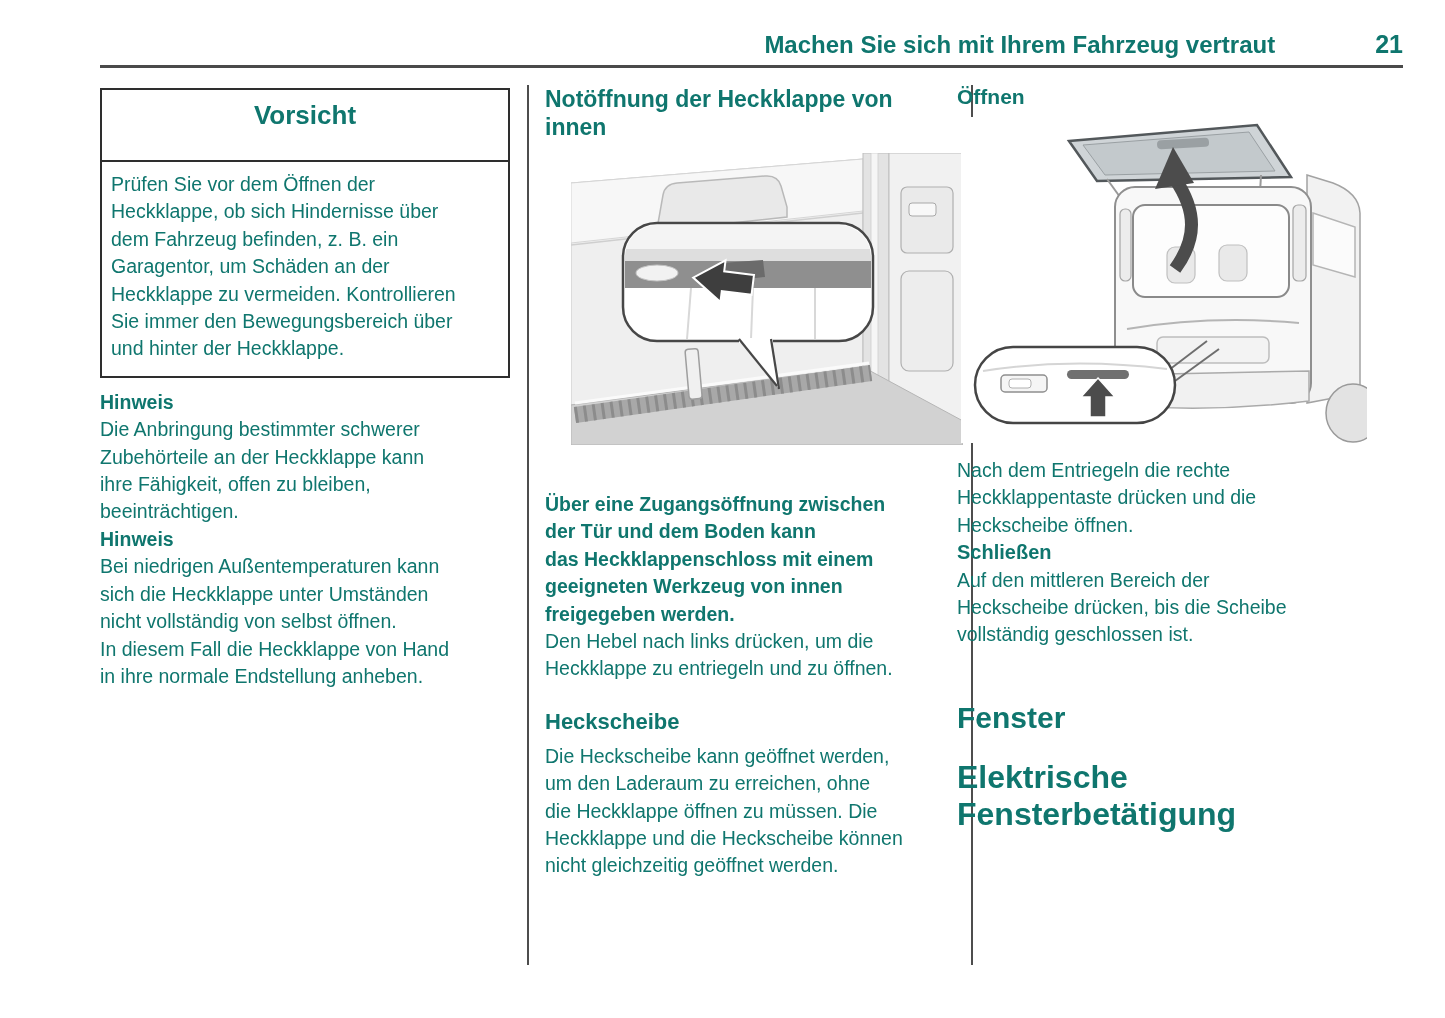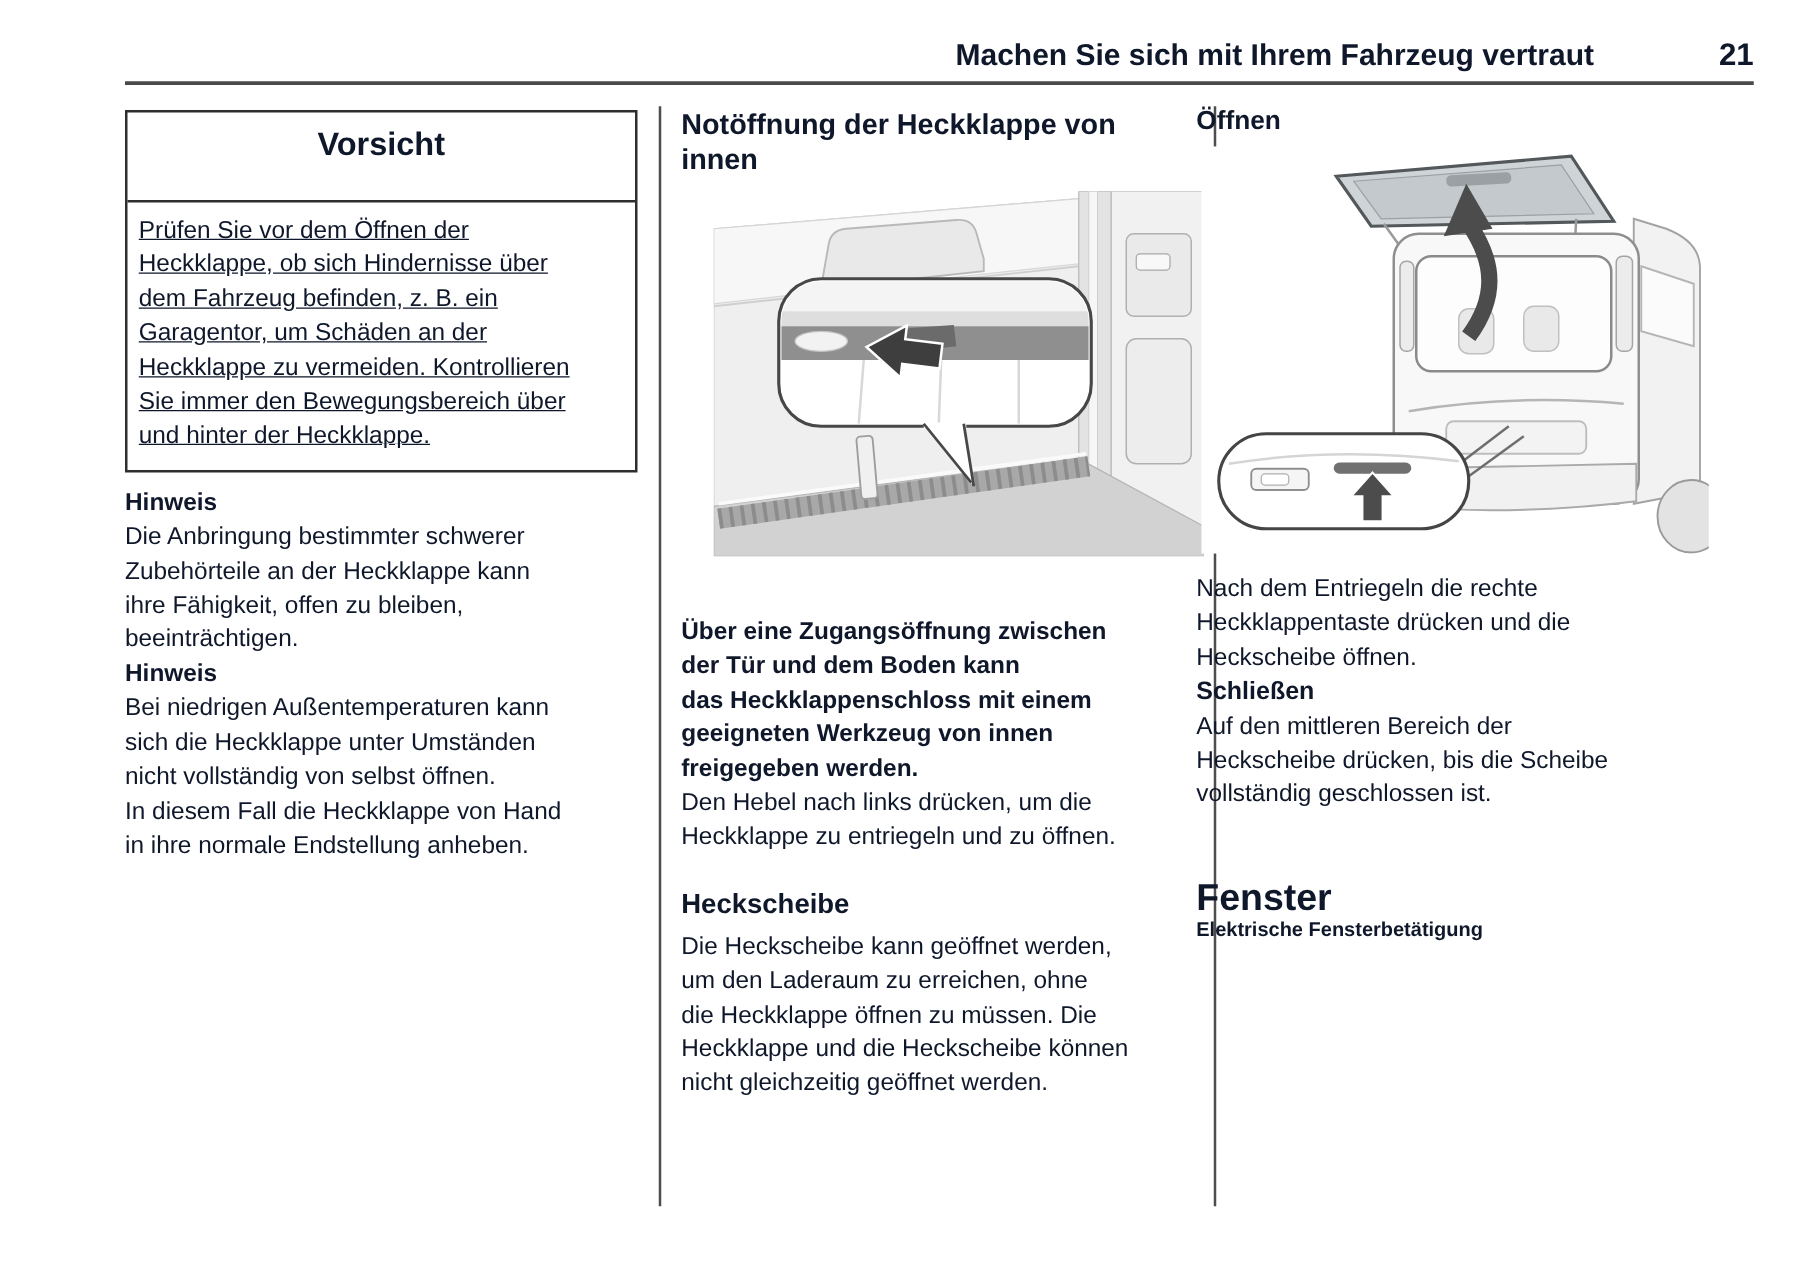--- a/index.html
+++ b/index.html
@@ -1,18 +1,18 @@
 <!DOCTYPE html>
 <html lang="de"><head>
 <meta charset="utf-8">
 <style>
   html,body{margin:0;padding:0;background:#ffffff;}
   .page{
     position:relative;width:1419px;height:1018px;background:#ffffff;overflow:hidden;
-    font-family:"Liberation Sans",sans-serif;color:#0f172a;
+    font-family:"Liberation Sans",sans-serif;color:#0f766e;
   }
   
   .header{
     position:absolute;left:100px;top:0;width:1303px;height:68px;
     display:flex;align-items:flex-end;justify-content:flex-end;gap:100px;
     border-bottom:3px solid #4a4a4a;padding-bottom:6px;box-sizing:border-box;
   }
   .header .title{font-size:24px;font-weight:bold;white-space:nowrap;}
   .header .pagenum{font-size:25px;font-weight:bold;}
   
@@ -21,36 +21,36 @@
   .col2{left:545px;width:420px;}
   .col3{left:957px;width:412px;}
   .vdiv{position:absolute;top:85px;width:2px;height:880px;background:#4d4d4d;}
   .vdiv1{left:527px;}
   .vdiv2{left:971px;}
   
   .body-text{font-size:19.5px;line-height:27.4px;white-space:pre-line;}
   
   .caution-box{border:2px solid #2e2e2e;margin-top:3px;}
   .caution-box .box-title{text-align:center;font-size:26px;font-weight:bold;padding:10px 0 29px;border-bottom:2px solid #2e2e2e;}
-  .caution-box .box-body{padding:9px 6px 13px 9px;text-decoration:underline;}
+  .caution-box .box-body{padding:9px 6px 13px 9px;}
   .notes{margin-top:11px;}
   .note-label{font-size:19.5px;line-height:27.4px;font-weight:bold;}
   
   .col2 .heading{font-size:23px;font-weight:bold;line-height:28px;white-space:pre-line;}
   .fig-mid{margin:12px 0 0 26px;}
   .col2 .para1{margin-top:42px;font-weight:bold;}
   .subheading{font-size:22px;font-weight:bold;margin-top:26px;}
   .col2 .para3{margin-top:8px;}
   
   .run-heading{font-size:21px;font-weight:bold;line-height:24px;}
   .fig-right{margin:8px 0 0 4px;}
   .col3 .open-para{margin-top:10px;}
   .close-heading{font-size:20px;font-weight:bold;line-height:27.4px;}
   .section-heading{font-size:30px;font-weight:bold;margin-top:52px;}
-  .subsection-heading{font-size:16px;font-weight:bold;}
+  .subsection-heading{font-size:32px;font-weight:bold;margin-top:24px;}
   .warning-box{border:2px solid #2e2e2e;margin-top:18px;}
   .warning-box .wbox-title{
     display:flex;align-items:center;justify-content:center;gap:11px;
     background:#d2d2d2;border-bottom:2px solid #2e2e2e;
     font-size:21px;font-weight:bold;padding:10px 0;
   }
   .warning-box .wbox-body{padding:7px 10px 12px;}
   .warn-icon{display:inline-block;}
 </style>
 </head>

